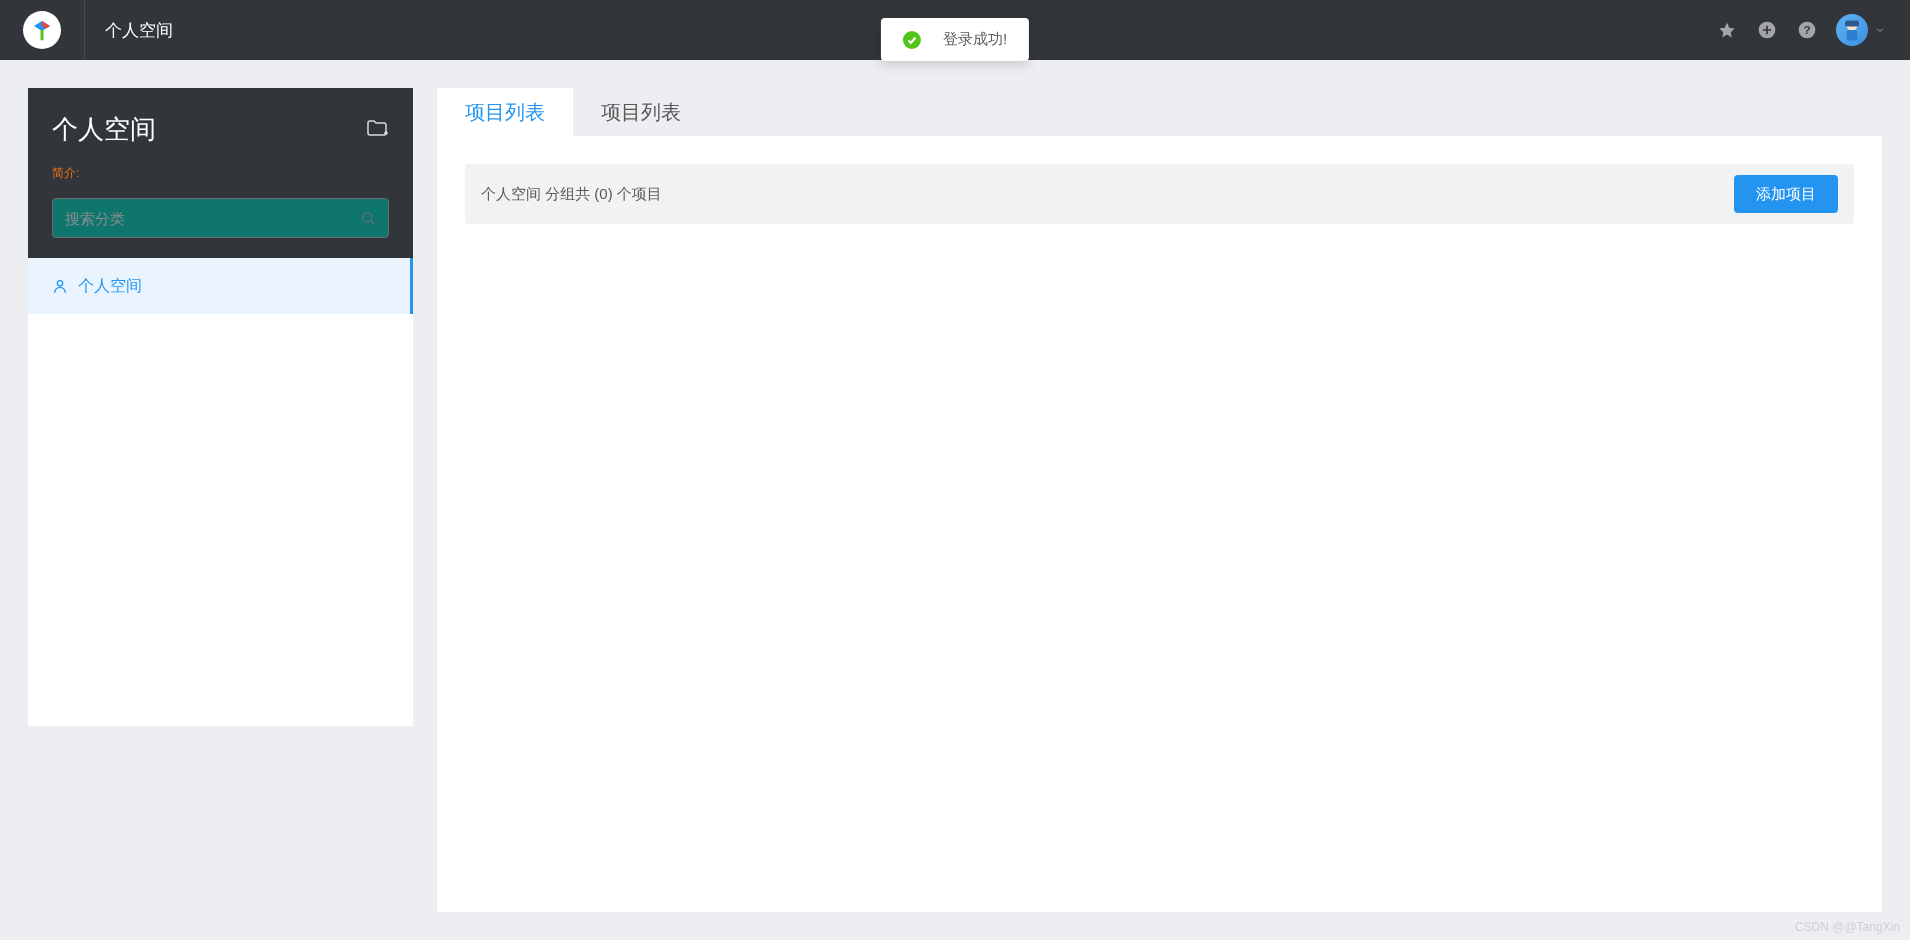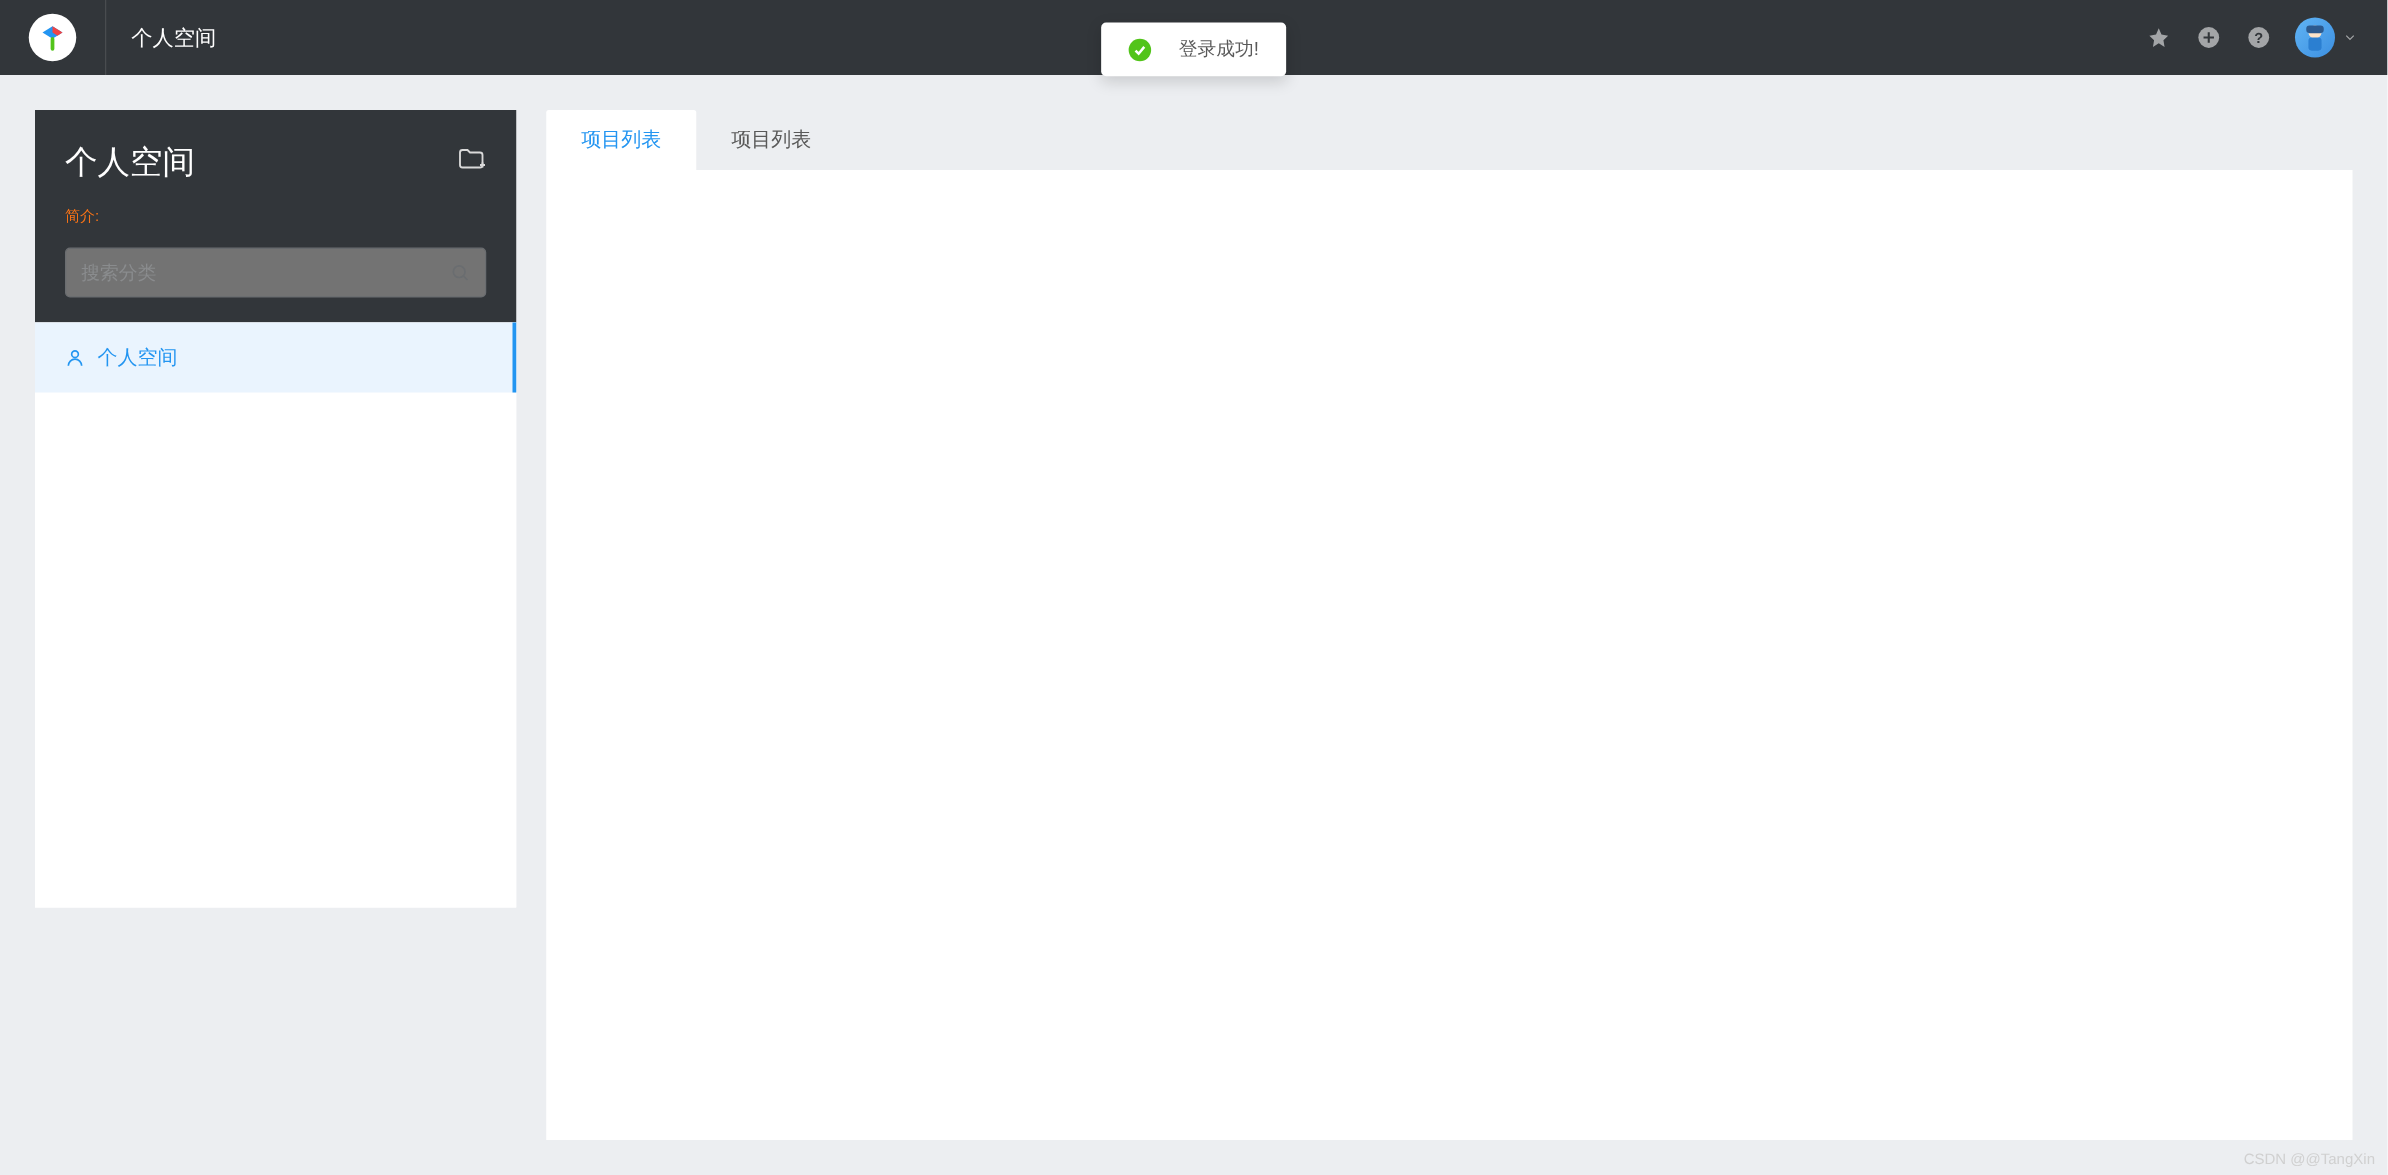--- a/index.html
+++ b/index.html
@@ -157,21 +157,21 @@
       color: #fff;
       font-weight: 400;
     }
     .sidebar-intro-label {
       font-size: 12px;
       color: #f97316;
       margin-bottom: 16px;
     }
     .sidebar-search {
       height: 40px;
-      background: #737373;
+      background: #0f766e;
       border: 1px solid #6a6d70;
       border-radius: 4px;
       display: flex;
       align-items: center;
       padding: 0 12px;
     }
     .sidebar-search input {
       flex: 1;
       background: transparent;
       border: none;
@@ -206,21 +206,21 @@
       flex-direction: column;
     }
     .tabs {
       display: flex;
       height: 48px;
     }
     .tab {
       padding: 0 28px;
       display: flex;
       align-items: center;
-      font-size: 16px;
+      font-size: 20px;
       color: #595959;
       cursor: pointer;
       background: transparent;
     }
     .tab.active {
       background: #fff;
       color: #2395f1;
       border-top-left-radius: 2px;
       border-top-right-radius: 2px;
     }
@@ -366,17 +366,21 @@
       </div>
     </div>
   </div>
 
   <div class="main">
     <div class="tabs">
       <div class="tab active">项目列表</div>
       <div class="tab">项目列表</div>
     </div>
     <div class="main-panel">
+      <div class="info-bar">
+        <div class="info-text">个人空间 分组共 (0) 个项目</div>
+        <button class="btn-primary">添加项目</button>
+      </div>
     </div>
   </div>
 </div>
 
 <div class="watermark">CSDN @@TangXin</div>
 
 </body></html>

